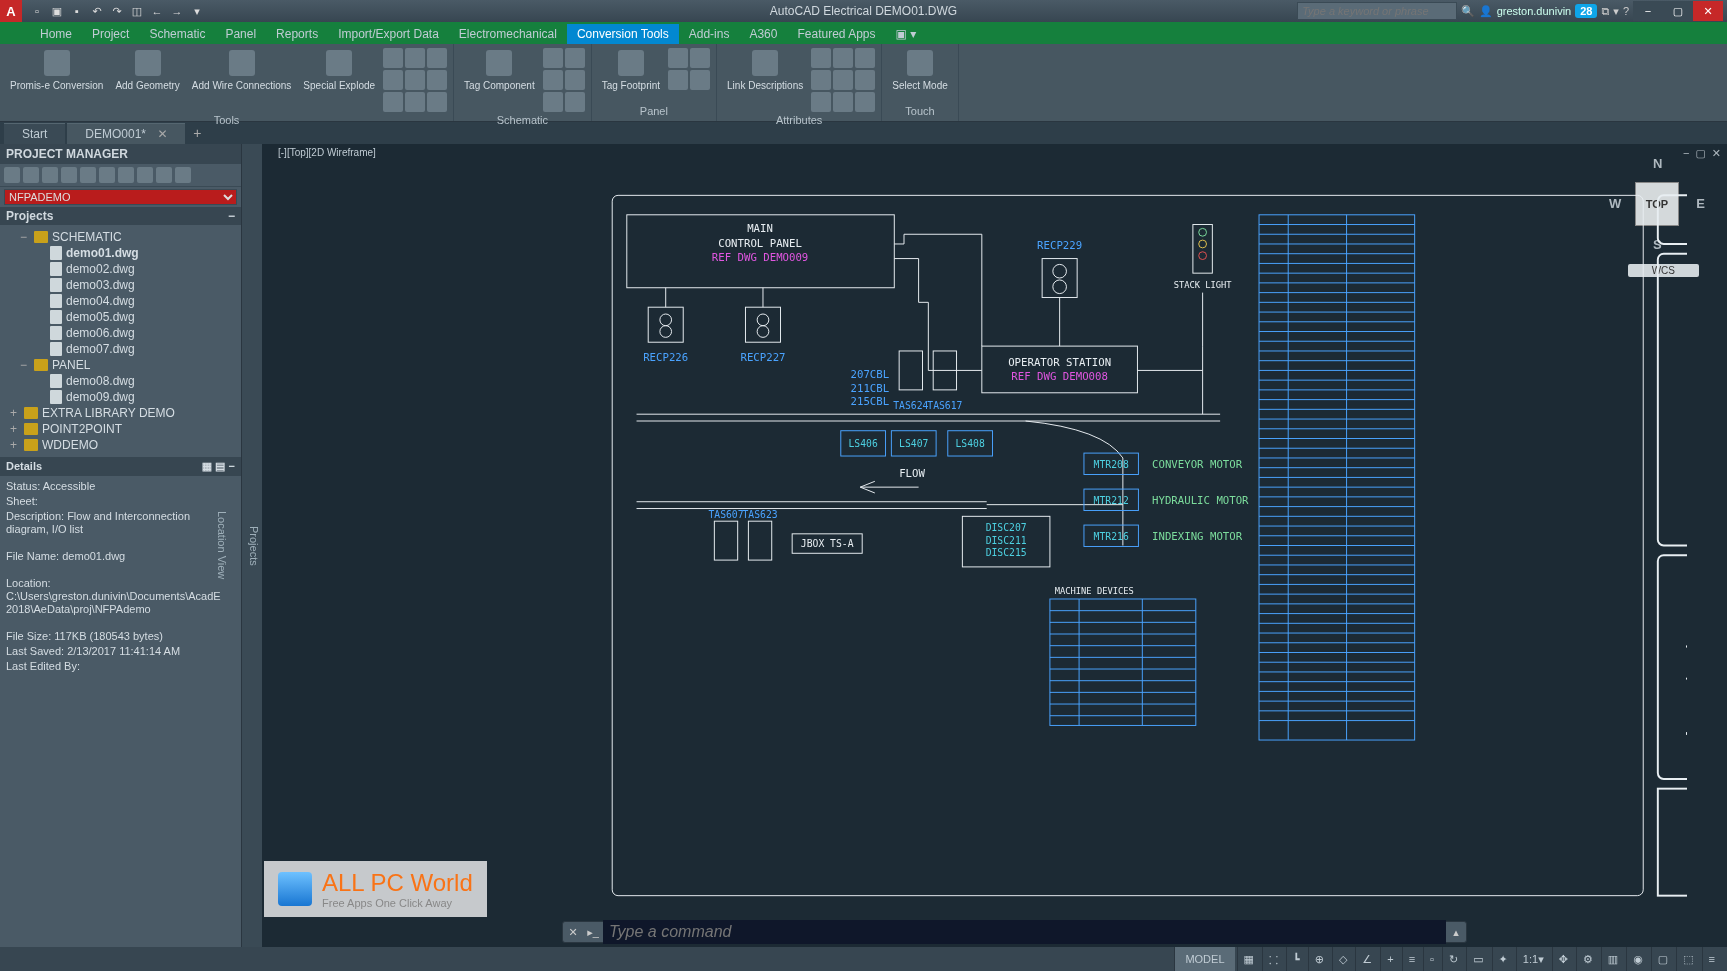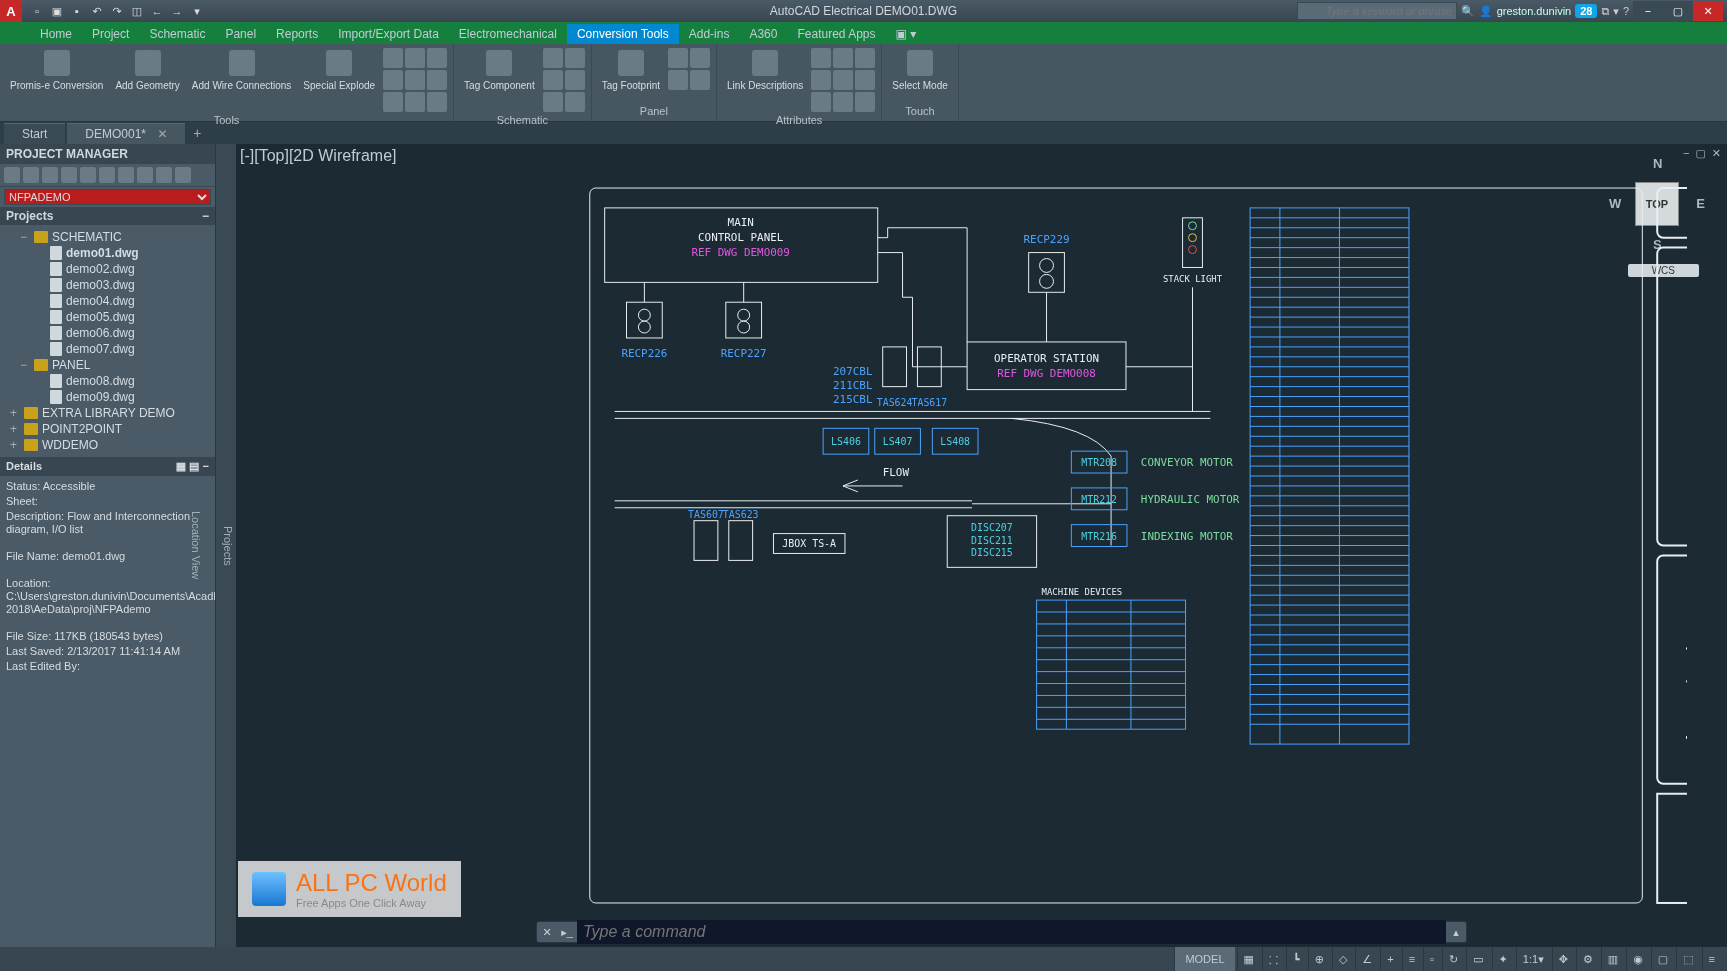--- a/index.html
+++ b/index.html
@@ -5,21 +5,21 @@
 * { box-sizing: border-box; margin: 0; padding: 0; font-family: "Segoe UI", Tahoma, sans-serif; }
 body { background: #2a3b47; color: #ccc; font-size: 11px; overflow: hidden; width: 1727px; height: 971px; }
 
 
 .titlebar { height: 22px; background: linear-gradient(#4a5a66,#374651); display: flex; align-items: center; position: relative; }
 .titlebar .app-logo { width: 22px; height: 22px; background:#c62828; display:flex; align-items:center; justify-content:center; color:#fff; font-weight:bold; font-size:13px; }
 .titlebar .qat { display:flex; gap:2px; padding:0 6px; }
 .titlebar .qat span { width:18px; height:18px; display:flex; align-items:center; justify-content:center; color:#ddd; cursor:pointer; }
 .titlebar .title-text { position:absolute; left:50%; transform:translateX(-50%); color:#d0d8de; font-size:12px; }
 .titlebar .right-ctrls { margin-left:auto; display:flex; align-items:center; gap:4px; padding-right:4px; }
-.titlebar .searchbox { width:160px; height:18px; background:#5a6b77; border:1px solid #3a4a55; color:#aab; font-style:italic; padding:0 4px; font-size:11px;text-align:right; }
+.titlebar .searchbox { width:160px; height:18px; background:#5a6b77; border:1px solid #3a4a55; color:#aab; font-style:italic; padding:0 4px; font-size:11px; }
 .titlebar .user-badge { color:#cfe; font-size:11px; }
 .titlebar .notif { background:#0ea5e9; color:#fff; padding:1px 5px; border-radius:3px; font-size:11px; font-weight:bold; }
 .titlebar .winbtns span { width:30px; height:20px; display:inline-flex; align-items:center; justify-content:center; color:#fff; font-size:11px; }
 .titlebar .winbtns .min { background:#3a4a55; }
 .titlebar .winbtns .max { background:#3a4a55; }
 .titlebar .winbtns .close { background:#c62828; }
 
 
 .ribbon-tabs { height:22px; background:#15803d; display:flex; align-items:end; padding-left:30px; gap:0; }
 .ribbon-tabs .tab { padding:3px 10px; color:#c0ccd4; font-size:12px; cursor:pointer; }
@@ -37,21 +37,21 @@
 .ribbon-panel .panel-title { font-size:11px; color:#b8c4cc; text-align:center; padding:2px 0; }
 
 
 .doc-tabs { height:22px; background:#2e3e49; display:flex; align-items:center; padding-left:4px; }
 .doc-tabs .doctab { padding:3px 18px; background:#3a4a55; color:#c0ccd4; margin-right:2px; font-size:12px; border-top:1px solid #556670; cursor:pointer; position:relative;}
 .doc-tabs .doctab.active { background:#475761; }
 .doc-tabs .addtab { width:20px; text-align:center; color:#aaa; cursor:pointer; font-size:14px;}
 
 
 .main { display:flex; height:calc(971px - 22px - 22px - 78px - 22px - 24px); }
-.pm-panel { width:216px; background:#4a5a66; display:flex; flex-direction:column; border-right:1px solid #2a3640;}
+.pm-panel { width:242px; background:#4a5a66; display:flex; flex-direction:column; border-right:1px solid #2a3640;}
 .pm-header { background:#374651; color:#d0d8de; padding:3px 6px; font-size:12px; font-weight:bold; }
 .pm-toolbar { display:flex; gap:3px; padding:3px 4px; background:#4a5a66; border-bottom:1px solid #3a4a55;}
 .pm-toolbar span { width:16px; height:16px; background:#6a7b86; border-radius:2px; cursor:pointer; }
 .pm-combo { margin:2px 4px; }
 .pm-combo select { width:100%; background:#b91c1c; border:1px solid #3a4a55; color:#ddd; font-size:11px; }
 .pm-section { background:#374651; color:#d0d8de; padding:2px 6px; font-size:12px; font-weight:bold; display:flex; justify-content:space-between; align-items:center;}
 .pm-tree { flex: 0 0 auto; overflow:auto; background:#4a5a66; padding:4px 2px; max-height:260px;}
 .tree-item { display:flex; align-items:center; gap:4px; padding:1px 0 1px 8px; color:#d5dde3; cursor:pointer; white-space:nowrap; font-size:12px;}
 .tree-item.l1 { padding-left:18px; }
 .tree-item.l2 { padding-left:48px; }
@@ -61,21 +61,21 @@
 .tree-item.active { font-weight:bold; }
 .pm-details { background:#4a5a66; padding:4px 6px; font-size:11px; color:#d5dde3; flex:1; overflow:auto;}
 .pm-details .dh {background:#374651; margin:-4px -6px 4px -6px; padding:3px 6px; font-weight:bold; display:flex; justify-content:space-between;}
 .pm-details div { margin-bottom:2px; line-height:13px;}
 
 
 .side-strip { width:20px; background:#3a4a55; writing-mode:vertical-rl; text-align:center; color:#9fb0ba; font-size:11px; padding:8px 2px; display:flex; flex-direction:column; gap:20px;}
 
 
 .canvas-wrap { flex:1; position:relative; background:#1c2a34; overflow:hidden;}
-.viewport-label { position:absolute; top:3px; left:4px; color:#c0ccd4; font-size:16px; }
+.viewport-label { position:absolute; top:3px; left:16px; color:#c0ccd4; font-size:10px; }
 .viewcube { position:absolute; top:10px; right:20px; width:100px; height:100px; }
 .viewcube .cube { width:44px; height:44px; background:#d4d9db; position:absolute; top:28px; left:28px; display:flex; align-items:center; justify-content:center; color:#333; font-size:11px; font-weight:bold; cursor:pointer; border:1px solid #888;}
 .viewcube .dir { position:absolute; color:#aeb8bf; font-size:13px; font-weight:bold;}
 .viewcube .n { top:2px; left:46px;} .viewcube .s { bottom:2px; left:46px;} .viewcube .w { top:42px; left:2px;} .viewcube .e { top:42px; right:2px;}
 .wcs { position:absolute; top:120px; right:28px; background:#cfd6da; color:#333; font-size:10px; padding:1px 24px; border-radius:2px;}
 .vp-ctrls { position:absolute; top:3px; right:6px; display:flex; gap:6px; color:#aeb8bf;}
 .vp-ctrls span{cursor:pointer;}
 
 
 .drawing { position:absolute; top:20px; left:180px; right:40px; bottom:20px; }

